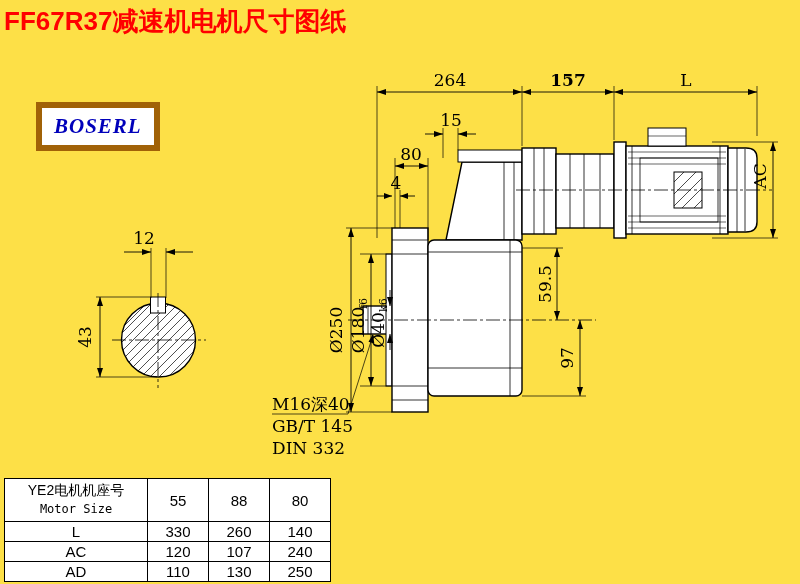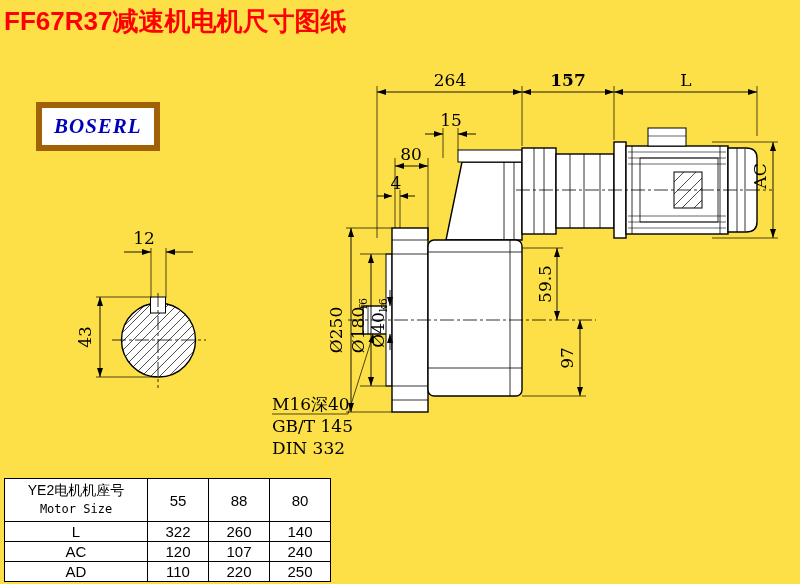--- a/index.html
+++ b/index.html
@@ -286,32 +286,32 @@
       <td class="c1">
         <div class="cn">YE2电机机座号</div>
         <div class="mono">Motor Size</div>
       </td>
       <td class="cv">55</td>
       <td class="cv">88</td>
       <td class="cv">80</td>
     </tr>
     <tr class="dr">
       <td class="c1">L</td>
-      <td class="cv">322</td>
+      <td class="cv">330</td>
       <td class="cv">260</td>
       <td class="cv">140</td>
     </tr>
     <tr class="dr">
       <td class="c1">AC</td>
       <td class="cv">120</td>
       <td class="cv">107</td>
       <td class="cv">240</td>
     </tr>
     <tr class="dr">
       <td class="c1">AD</td>
       <td class="cv">110</td>
-      <td class="cv">220</td>
+      <td class="cv">130</td>
       <td class="cv">250</td>
     </tr>
   </tbody>
     </table>
 
 </div>
 
 </body></html>

